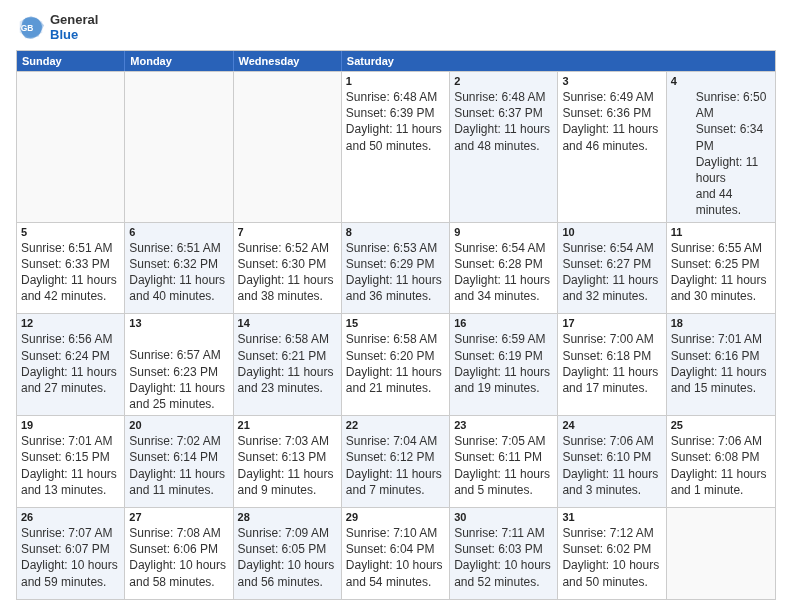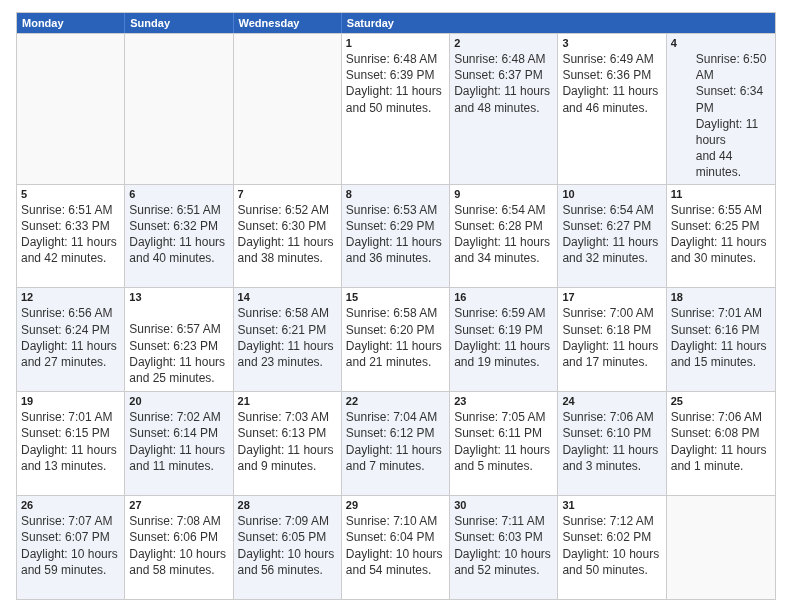--- a/index.html
+++ b/index.html
@@ -96,25 +96,43 @@
     .cell-info {
       font-size: 12px;
       color: #333;
       line-height: 1.35;
     }
   </style>
 </head>
 <body>
 
 <div class="page">
+  <div class="header">
+    <div class="logo">
+      <svg class="logo-icon" viewBox="0 0 32 32">
+        <polygon points="16,4 28,10 28,22 16,28 4,22 4,10" fill="#1565c0" opacity="0.15"></polygon>
+        <polygon points="22,6 30,14 24,26 10,28 4,18 10,6" fill="#1565c0" opacity="0.3"></polygon>
+        <path d="M8 8 Q16 2 24 8 Q30 14 26 22 Q20 30 12 28 Q4 24 6 16 Q6 10 8 8Z" fill="#1a6fc4" opacity="0.5"></path>
+        <text x="5" y="20" font-size="9" font-weight="bold" fill="#fff" font-family="Arial">GB</text>
+      </svg>
+      <div>
+        <div style="font-size:13px;font-weight:bold;color:#333;">General</div>
+        <div style="font-size:13px;font-weight:bold;color:#1565c0;">Blue</div>
+      </div>
+    </div>
+    <div class="title-block">
+      <div class="month-title"></div>
+      <div class="location"></div>
+    </div>
+  </div>
 
   <div class="calendar">
     <div class="cal-header-row" id="cal-header">
+        <div class="cal-header-cell">Sunday</div>
         <div class="cal-header-cell">Monday</div>
-        <div class="cal-header-cell">Sunday</div>
         <div class="cal-header-cell">Wednesday</div>
         <div class="cal-header-cell">Saturday</div>
       </div>
     <div class="cal-body" id="cal-body">
         <div class="cal-row">
           <div class="cal-cell empty"></div>
           <div class="cal-cell empty"></div>
           <div class="cal-cell empty"></div>
           <div class="cal-cell">
             <div class="day-num">1</div>

